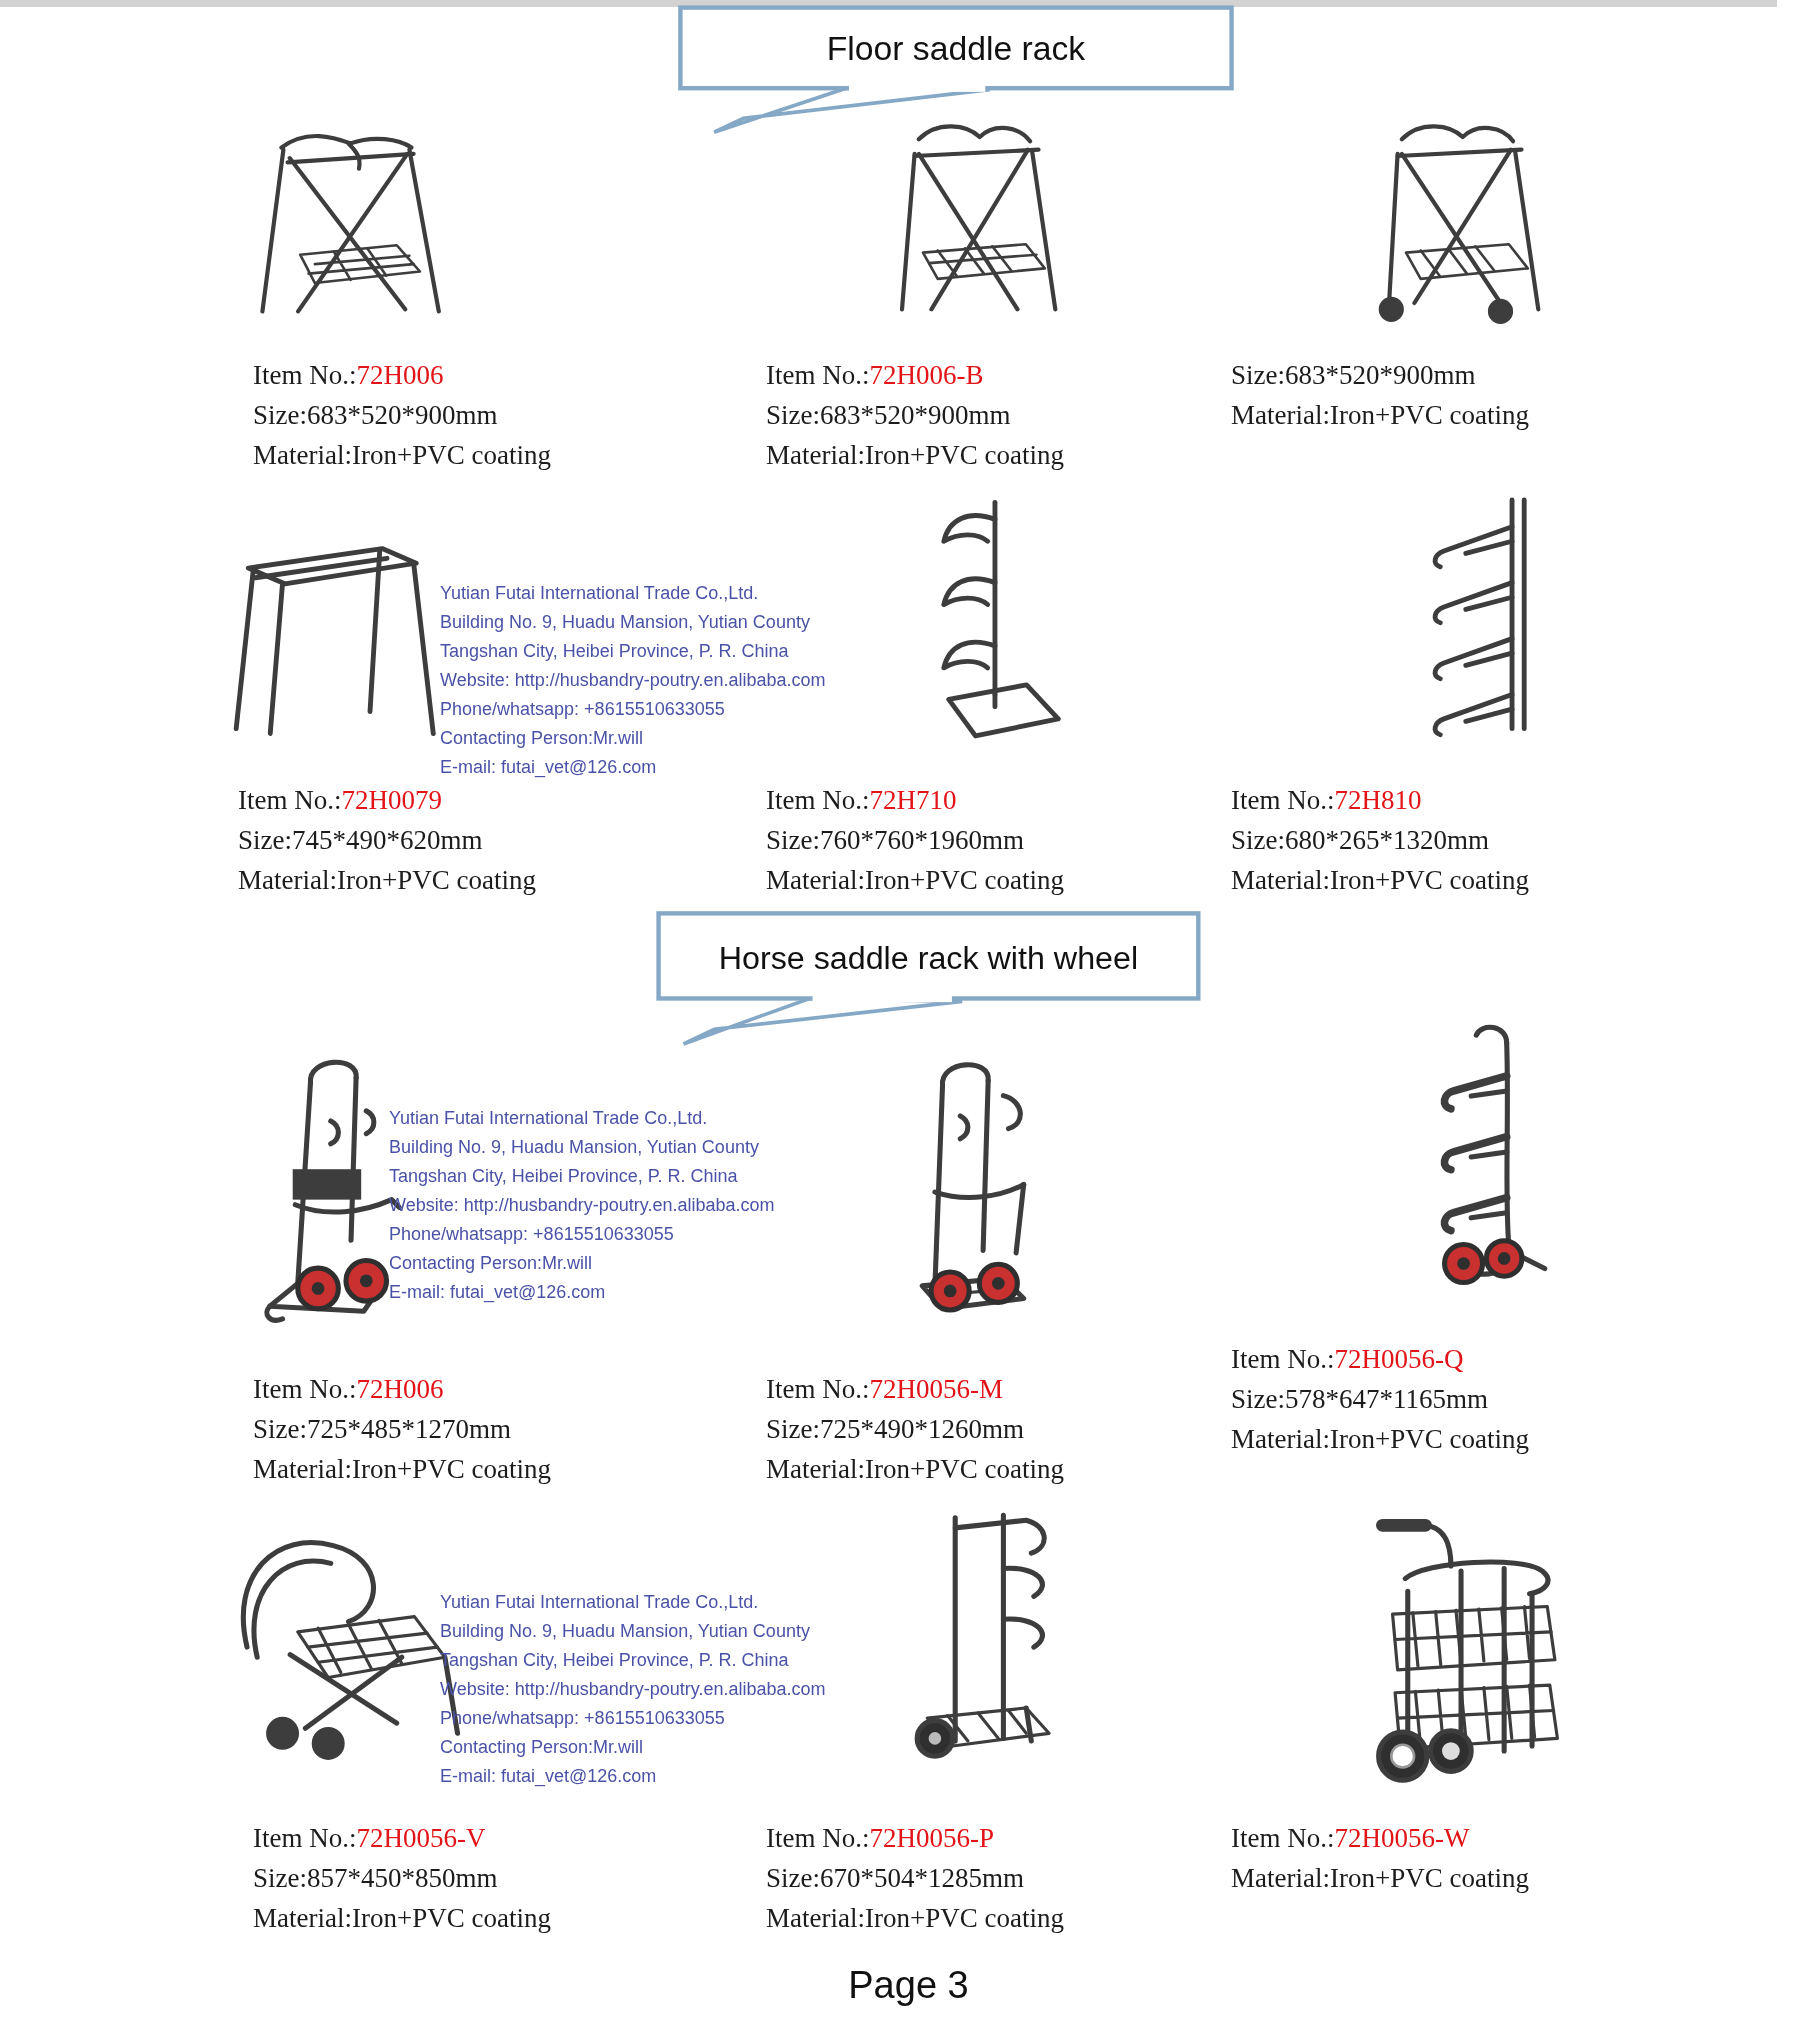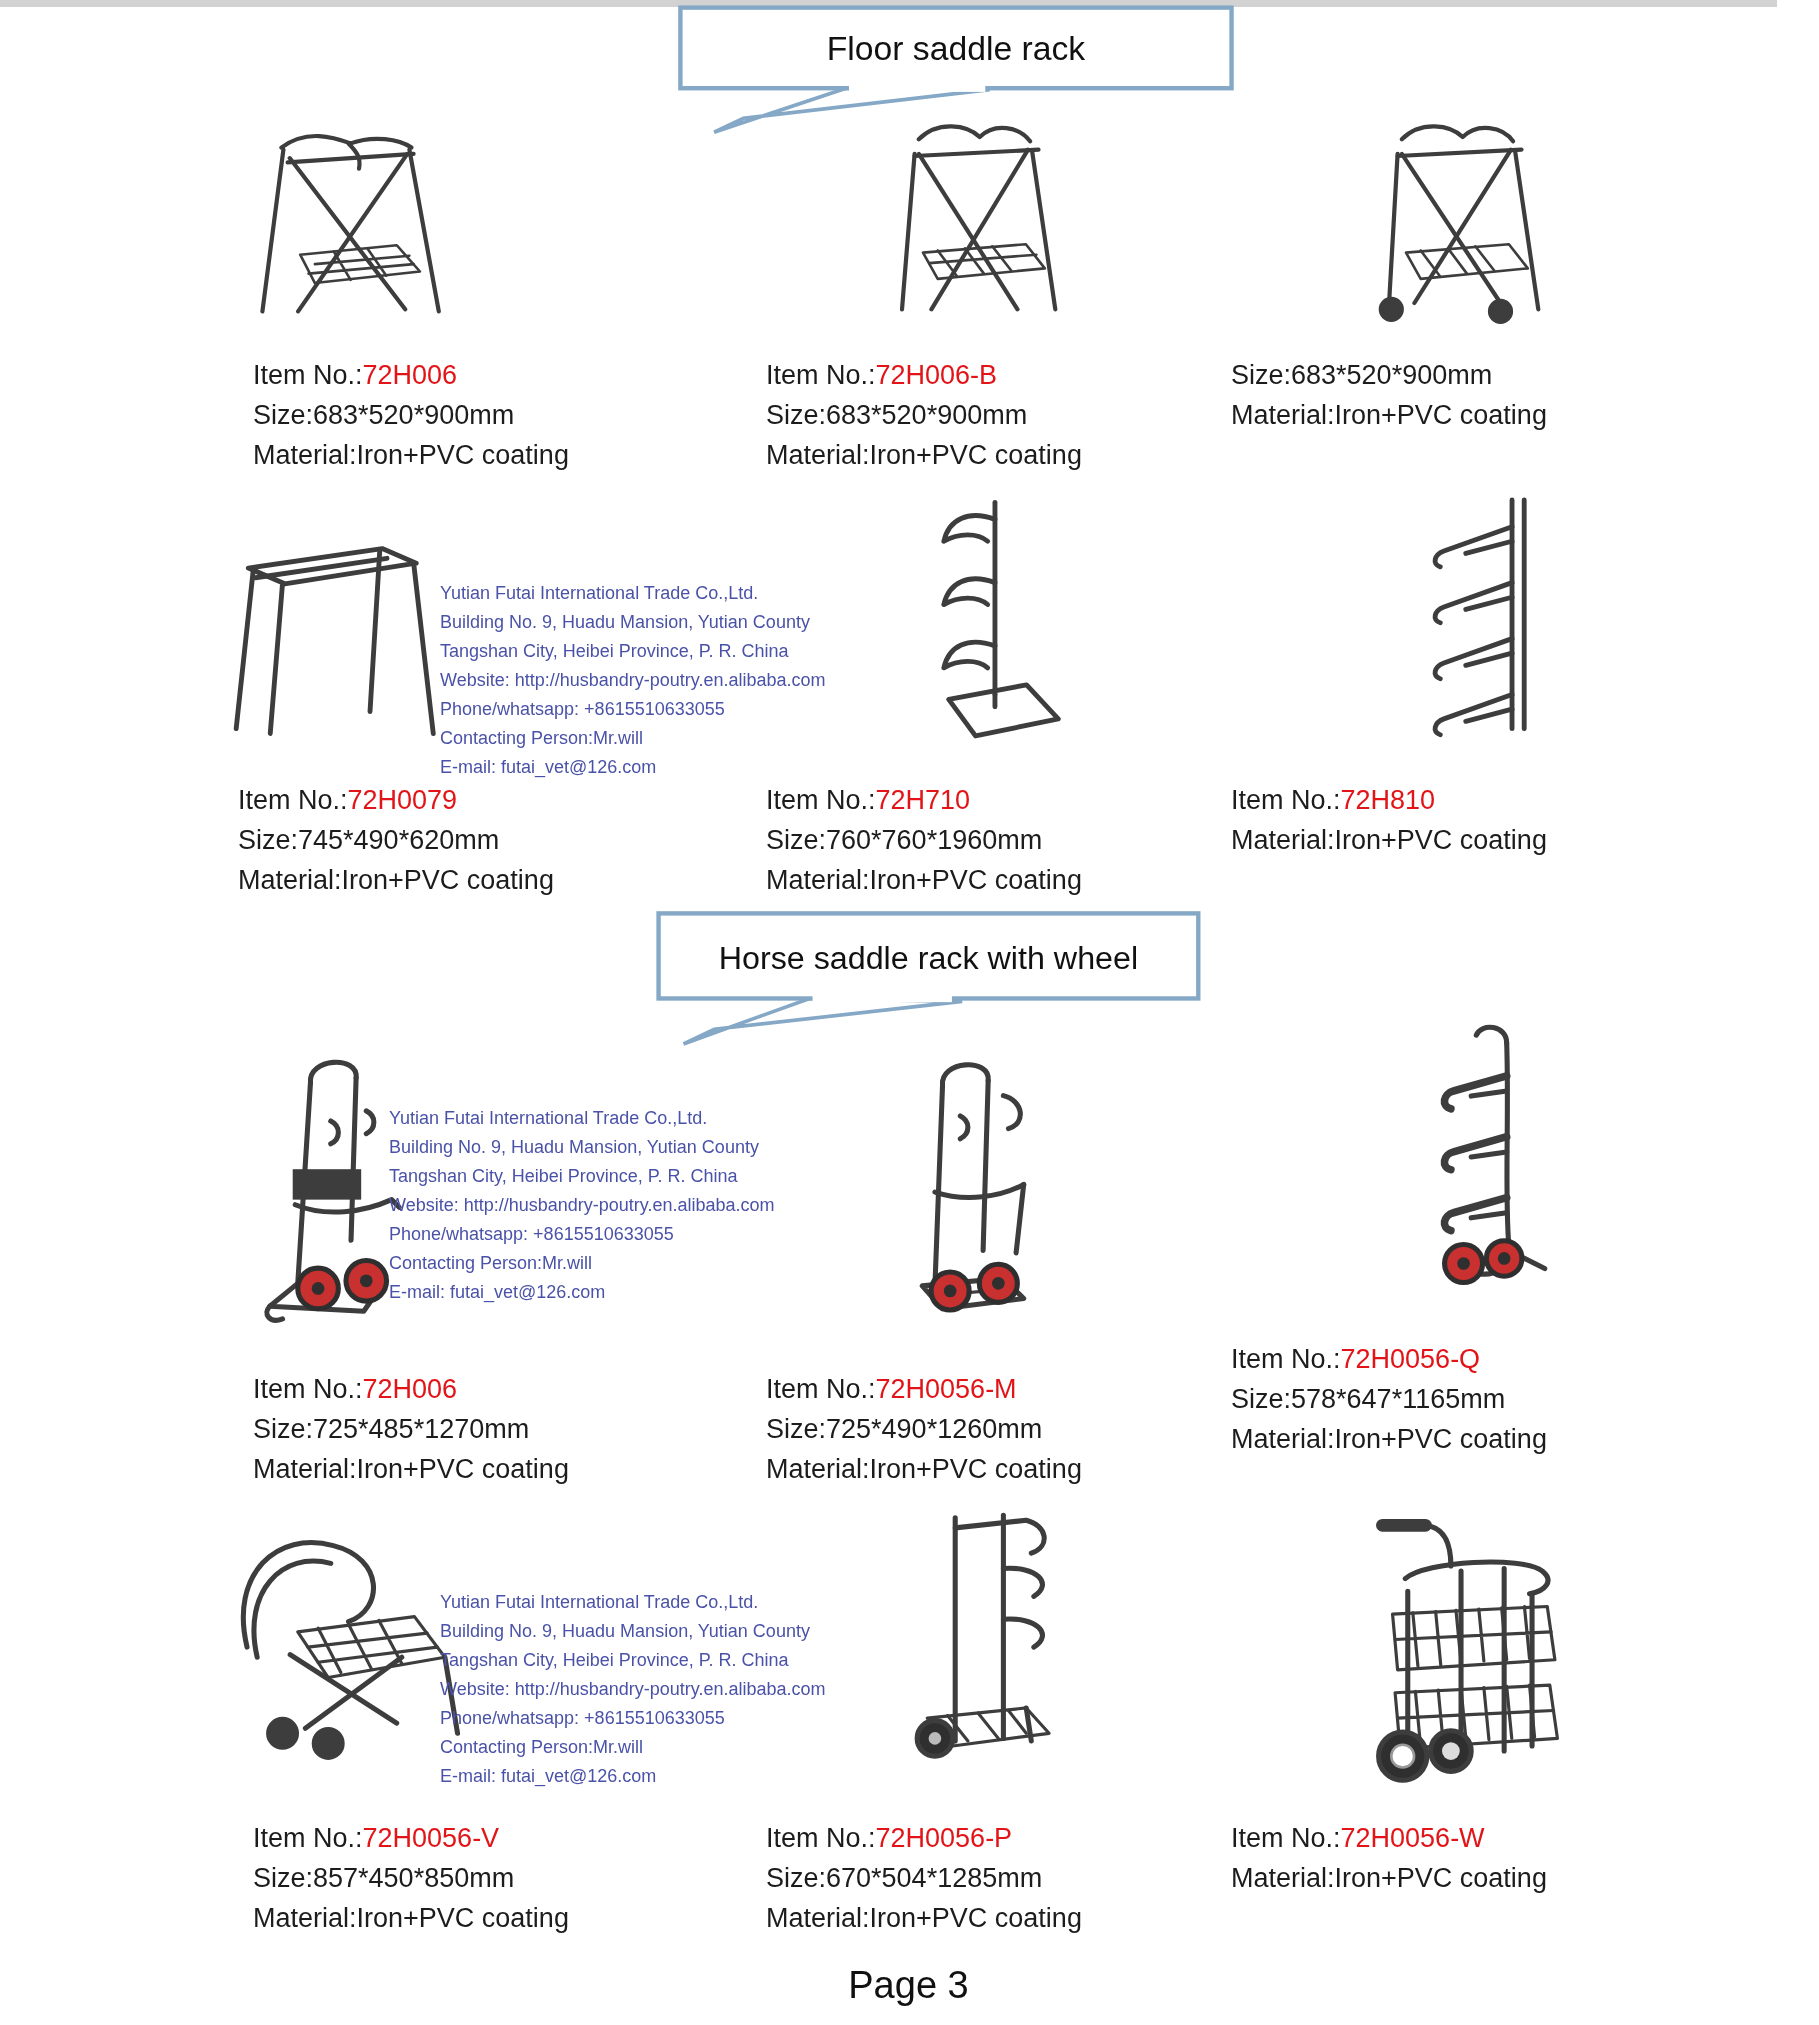--- a/index.html
+++ b/index.html
@@ -5,21 +5,21 @@
   html,body{margin:0;padding:0;background:#ffffff;}
   #page{position:relative;width:1777px;height:2025px;background:#ffffff;overflow:hidden;
         font-family:"Liberation Sans","DejaVu Sans",sans-serif;color:var(--text-black,#1c1c1c);}
   .topstrip{position:absolute;left:0;top:0;width:100%;height:7.3px;background:#d2d2d2;}
   .card{position:absolute;z-index:2;}
   .imgbox{width:308px;display:flex;align-items:flex-end;justify-content:center;z-index:1;}
   .col1 .imgbox{margin-left:-59px;}
   .col2 .imgbox{margin-left:55px;}
   .col3 .imgbox{margin-left:73px;}
   .pline{font-size:27px;line-height:40px;white-space:nowrap;margin-top:0;}
-  .plines{margin-top:10.3px;}
+  .plines{margin-top:10.3px;font-family:Liberation Serif, serif;}
   .red{color:var(--item-no-red,#e21418);}
   .wm{position:absolute;z-index:3;color:var(--watermark-blue,#4a52a8);font-size:18px;line-height:29px;white-space:nowrap;}
   .banner{position:absolute;z-index:4;}
   .banner text{font-family:"Liberation Sans","DejaVu Sans",sans-serif;fill:#111;}
   .footer{position:absolute;left:0;top:1964px;width:100%;text-align:center;font-size:38px;color:#111;margin-left:20px;}
   .prod{display:block;}
   .prod path,.prod circle,.prod rect,.prod polygon{stroke:#3d3d3d;fill:none;stroke-width:4;stroke-linecap:round;stroke-linejoin:round;}
   .prod .thin{stroke-width:2.5;}
   .bannerbox{fill:#ffffff;stroke:var(--banner-border-blue,#85a8c6);stroke-width:6;}
   .bannertail{fill:#ffffff;stroke:var(--banner-border-blue,#85a8c6);stroke-width:5;}
@@ -152,20 +152,21 @@
         <path d="M154,86 L98,106 C90,109 88,117 95,119"></path>
         <path d="M154,98 L116,108"></path>
         <path d="M154,132 L98,152 C90,155 88,163 95,165"></path>
         <path d="M154,144 L116,154"></path>
         <path d="M154,178 L98,198 C90,201 88,209 95,211"></path>
         <path d="M154,190 L116,200"></path>
       </svg>
     </div>
     <div class="plines">
       <div class="pline"><span>Item No.:</span><span class="red">72H810</span></div>
+      <div class="pline">Size:680*265*1320mm</div>
       <div class="pline">Material:Iron+PVC coating</div>
     </div>
   </div>
 
   <div class="card col1" style="left:253px;top:1014px;">
     <div class="imgbox" style="height:345px;">
       <svg class="prod" width="279" height="339" viewBox="0 0 220 240">
         <path d="M80,36 C78,16 118,14 116,32"></path>
         <path d="M80,36 L70,194"></path>
         <path d="M116,32 L112,160"></path>

